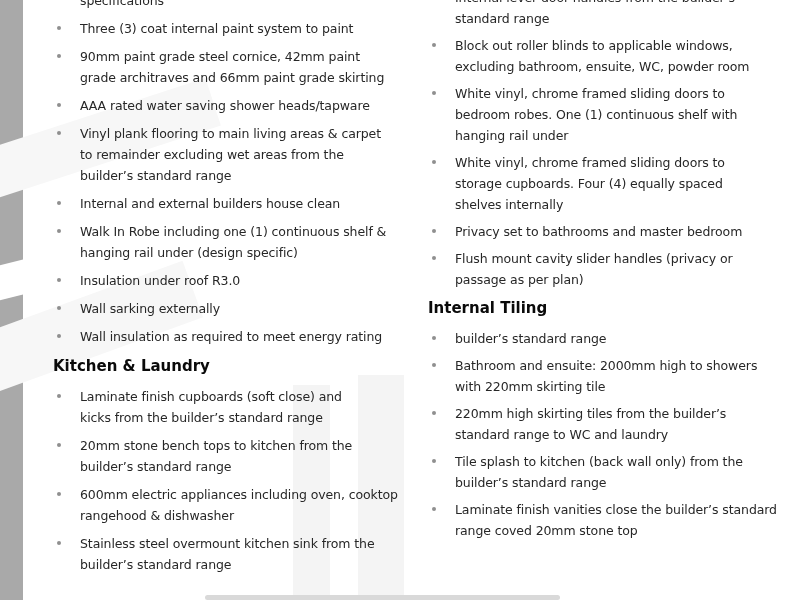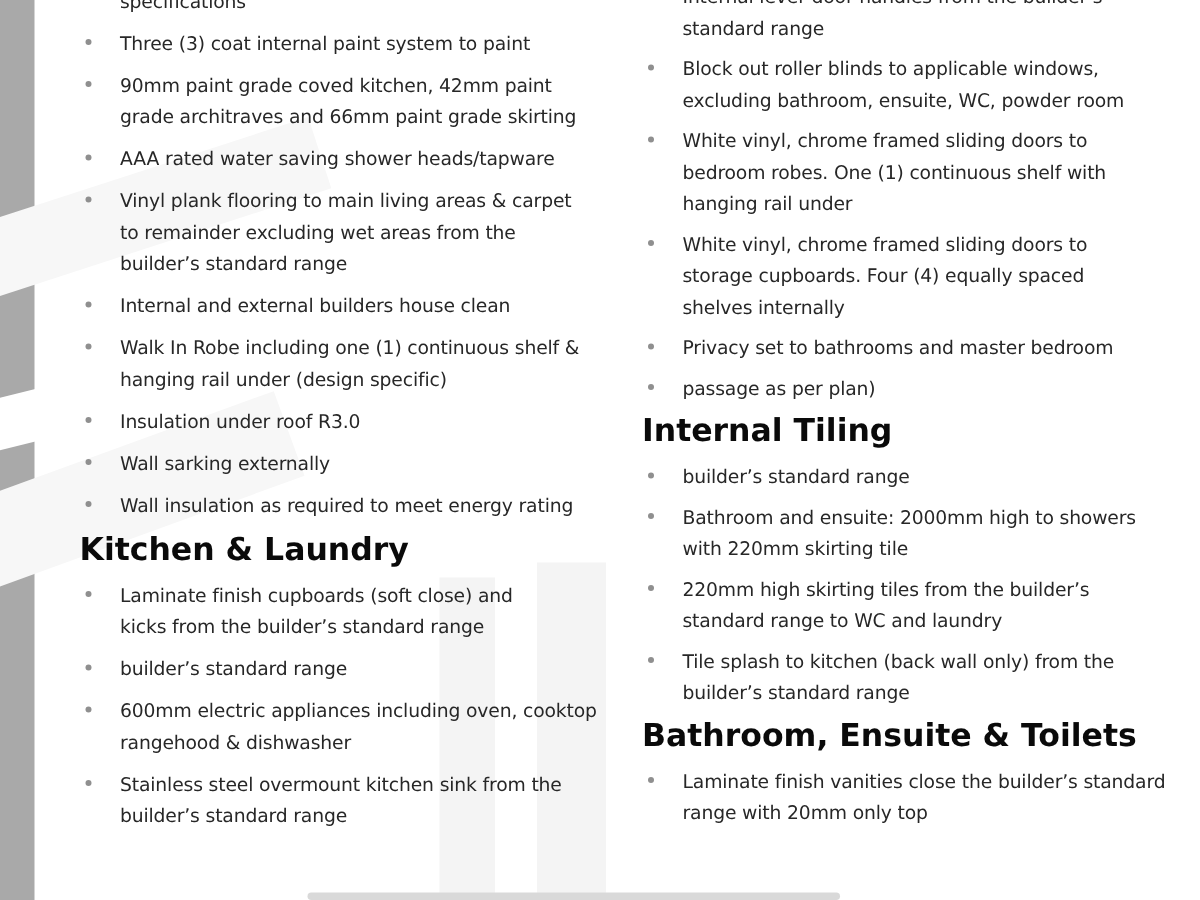--- a/index.html
+++ b/index.html
@@ -51,21 +51,21 @@
     position:absolute;left:4px;top:8px;width:4px;height:4px;border-radius:50%;
     background:var(--bullet,#8f8f8f);
   }
   .col-left  > .continuation{margin-top:-10px;}
   .col-right > .partial{margin-top:-13px;}
   .line{
     line-height:21px;font-size:12.5px;letter-spacing:-0.1px;
     color:var(--text,#272727);white-space:nowrap;
   }
   .block-heading{
-    font-size:21px;font-weight:bold;line-height:24px;
+    font-size:15px;font-weight:bold;line-height:24px;
     color:var(--heading,#0a0a0a);margin:6px 0 8px 0;white-space:nowrap;
   }
 </style>
 </head>
 <body>
 
 <div class="page">
   <div class="edge-strip">
     <div class="strip-gap"></div>
   </div>
@@ -78,21 +78,21 @@
   <div class="col col-left">
       <div class="block-bullet continuation">
         <div class="line">specifications</div>
       </div>
       <div class="block-bullet">
         <span class="dot"></span>
         <div class="line">Three (3) coat internal paint system to paint</div>
       </div>
       <div class="block-bullet">
         <span class="dot"></span>
-        <div class="line">90mm paint grade coved kitchen, 42mm paint</div>
+        <div class="line">90mm paint grade steel cornice, 42mm paint</div>
         <div class="line">grade architraves and 66mm paint grade skirting</div>
       </div>
       <div class="block-bullet">
         <span class="dot"></span>
         <div class="line">AAA rated water saving shower heads/tapware</div>
       </div>
       <div class="block-bullet">
         <span class="dot"></span>
         <div class="line">Vinyl plank flooring to main living areas &amp; carpet</div>
         <div class="line">to remainder excluding wet areas from the</div>
@@ -120,20 +120,21 @@
         <div class="line">Wall insulation as required to meet energy rating</div>
       </div>
       <div class="block-heading">Kitchen &amp; Laundry</div>
       <div class="block-bullet">
         <span class="dot"></span>
         <div class="line">Laminate finish cupboards (soft close) and</div>
         <div class="line">kicks from the builder’s standard range</div>
       </div>
       <div class="block-bullet">
         <span class="dot"></span>
+        <div class="line">20mm stone bench tops to kitchen from the</div>
         <div class="line">builder’s standard range</div>
       </div>
       <div class="block-bullet">
         <span class="dot"></span>
         <div class="line">600mm electric appliances including oven, cooktop</div>
         <div class="line">rangehood &amp; dishwasher</div>
       </div>
       <div class="block-bullet">
         <span class="dot"></span>
         <div class="line">Stainless steel overmount kitchen sink from the</div>
@@ -161,20 +162,21 @@
         <div class="line">White vinyl, chrome framed sliding doors to</div>
         <div class="line">storage cupboards. Four (4) equally spaced</div>
         <div class="line">shelves internally</div>
       </div>
       <div class="block-bullet">
         <span class="dot"></span>
         <div class="line">Privacy set to bathrooms and master bedroom</div>
       </div>
       <div class="block-bullet">
         <span class="dot"></span>
+        <div class="line">Flush mount cavity slider handles (privacy or</div>
         <div class="line">passage as per plan)</div>
       </div>
       <div class="block-heading">Internal Tiling</div>
       <div class="block-bullet">
         <span class="dot"></span>
         <div class="line">builder’s standard range</div>
       </div>
       <div class="block-bullet">
         <span class="dot"></span>
         <div class="line">Bathroom and ensuite: 2000mm high to showers</div>
@@ -183,20 +185,19 @@
       <div class="block-bullet">
         <span class="dot"></span>
         <div class="line">220mm high skirting tiles from the builder’s</div>
         <div class="line">standard range to WC and laundry</div>
       </div>
       <div class="block-bullet">
         <span class="dot"></span>
         <div class="line">Tile splash to kitchen (back wall only) from the</div>
         <div class="line">builder’s standard range</div>
       </div>
-      <div class="block-heading">Bathroom, Ensuite &amp; Toilets</div>
       <div class="block-bullet">
         <span class="dot"></span>
         <div class="line">Laminate finish vanities close the builder’s standard</div>
-        <div class="line">range with 20mm only top</div>
+        <div class="line">range coved 20mm stone top</div>
       </div>
     </div>
 </div>
 
 </body></html>

